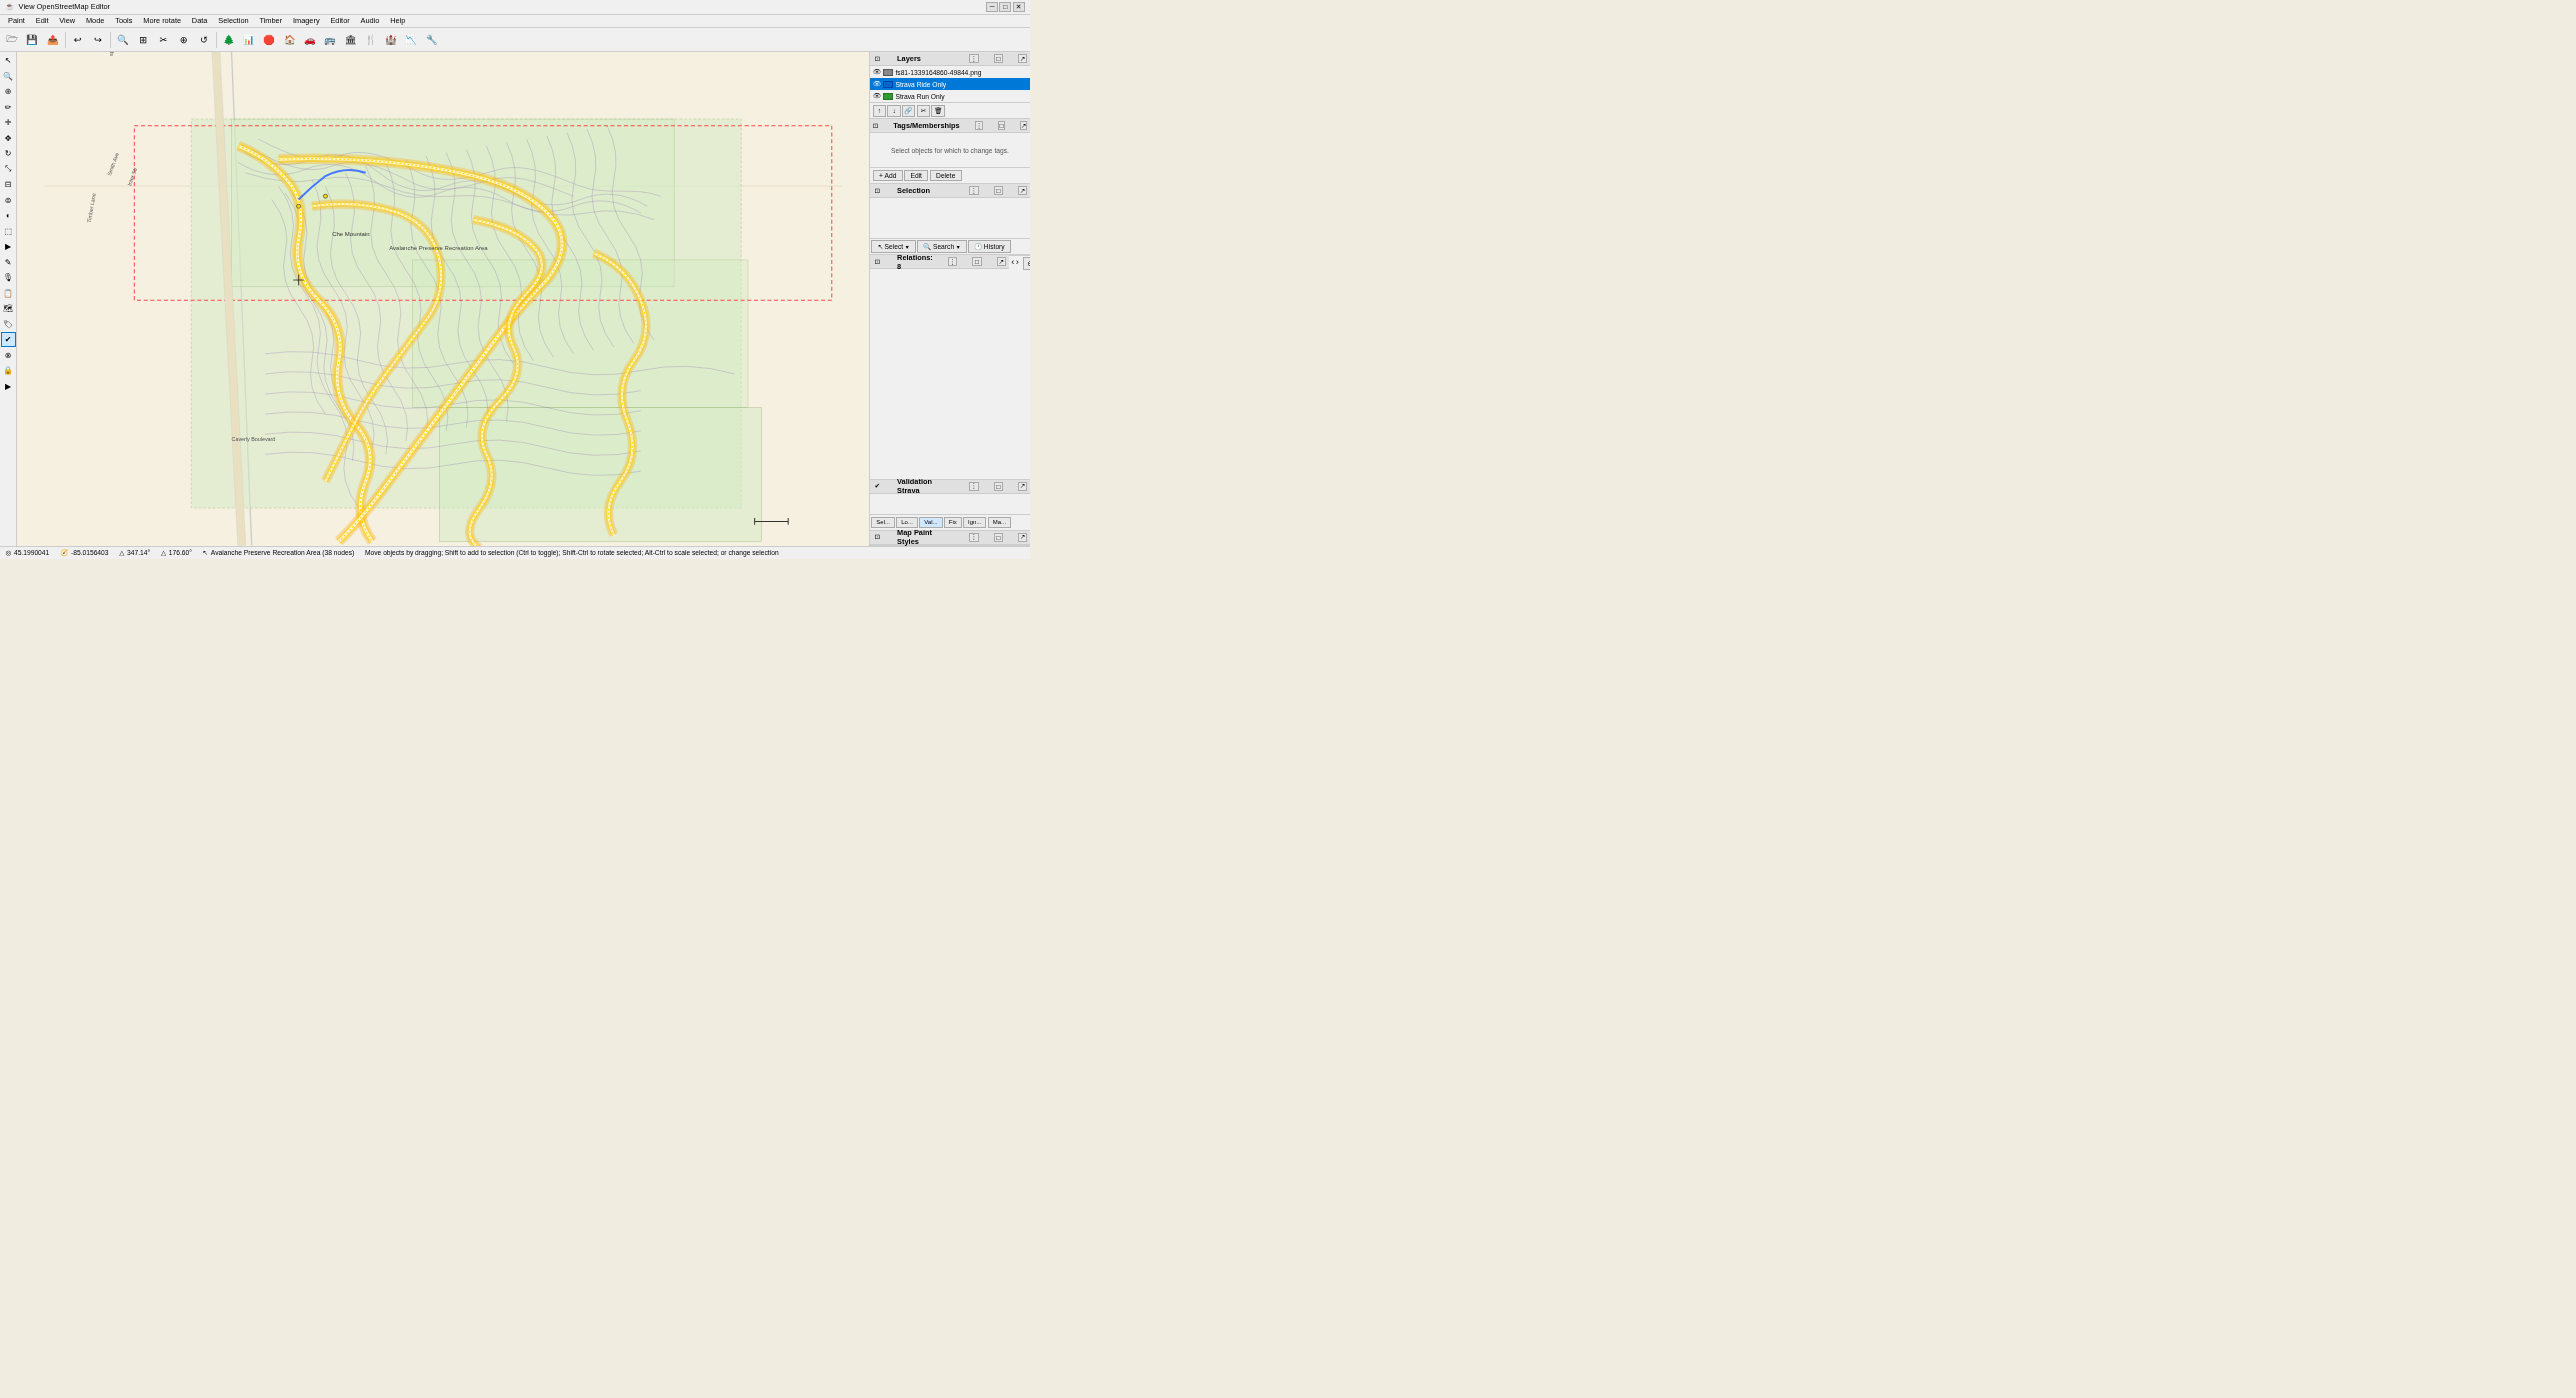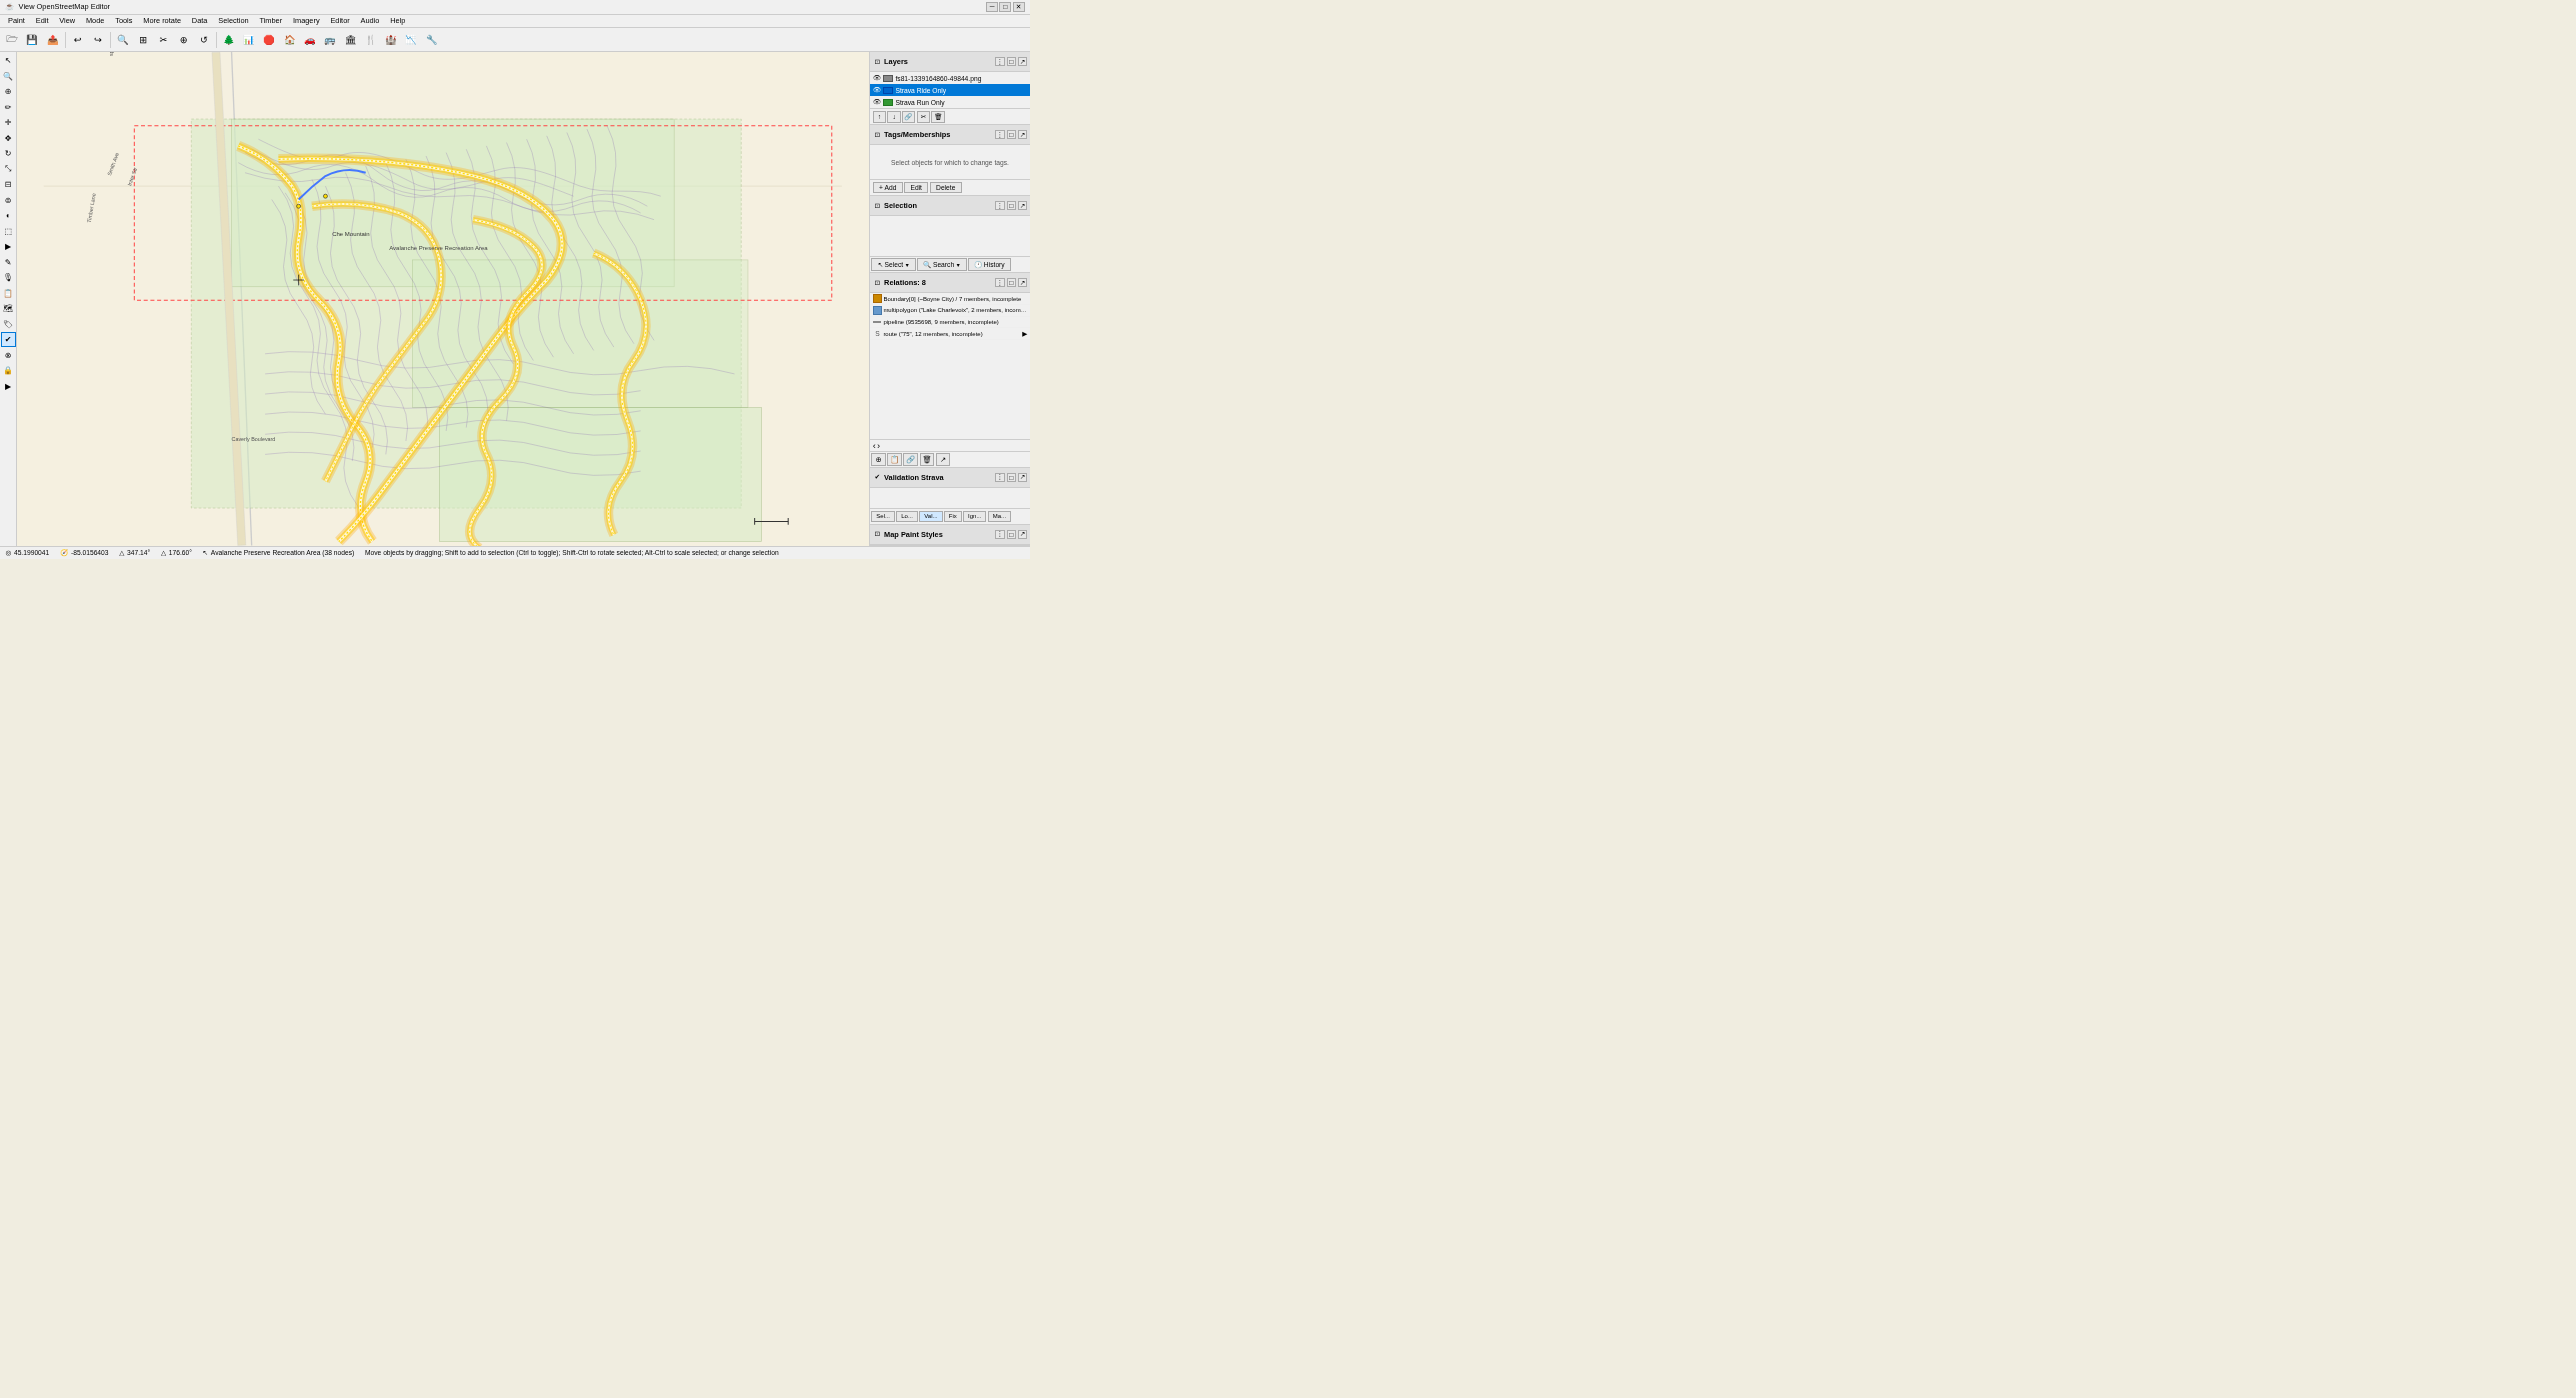--- a/index.html
+++ b/index.html
@@ -58,22 +58,22 @@
     #right-panel {
       width: 161px; background: #f0f0f0; border-left: 0.7px solid #ccc;
       display: flex; flex-direction: column; overflow: hidden;
     }
     
     
     .panel-section {
       border-bottom: 0.7px solid #ccc;
     }
     .panel-header {
-      height: 20px; background: #e0e0e0; display: flex; align-items: center;
-      padding: 0 2.7px; gap: 2px; border-bottom: 0.7px solid #ccc;
+      height: 14px; background: #e0e0e0; display: flex; align-items: center;
+      padding: 0 2.7px; gap: 15px; border-bottom: 0.7px solid #ccc;
     }
     .panel-header-title { font-size: 7.4px; font-weight: bold; flex: 1; }
     .panel-header-btn { width: 9.4px; height: 9.4px; cursor: pointer; font-size: 6.7px; display: flex; align-items: center; justify-content: center; border: 0.7px solid #aaa; background: #e8e8e8; }
     
     
     #layers-section { }
     .layer-item {
       height: 12px; display: flex; align-items: center; padding: 0 2.7px; gap: 2.7px;
       cursor: pointer; font-size: 6.7px;
     }
@@ -435,21 +435,21 @@
             <span>Search</span>
             <span class="sel-btn-arrow">▼</span>
           </button>
           <button class="sel-btn">
             <span>🕐</span>
             <span>History</span>
           </button>
         </div>
       </div>
 
-      <div class="panel-section" id="relations-section" style="flex:1; display:flex; flex-direction:column;">
+      <div class="panel-section" id="relations-section" style="flex:1; display:flex; flex-direction:row;">
         <div class="panel-header">
           <div class="section-collapse-btn">⊡</div>
           <span class="panel-header-title">Relations: 8</span>
           <div class="panel-header-btn">⋮</div>
           <div class="panel-header-btn">□</div>
           <div class="panel-header-btn">↗</div>
         </div>
         <div class="relations-list">
           <div class="relation-item">
             <span style="width:9.4px; height:9.4px; background:#cc8800; display:inline-block; border:0.7px solid #aa6600; flex-shrink:0;"></span>

